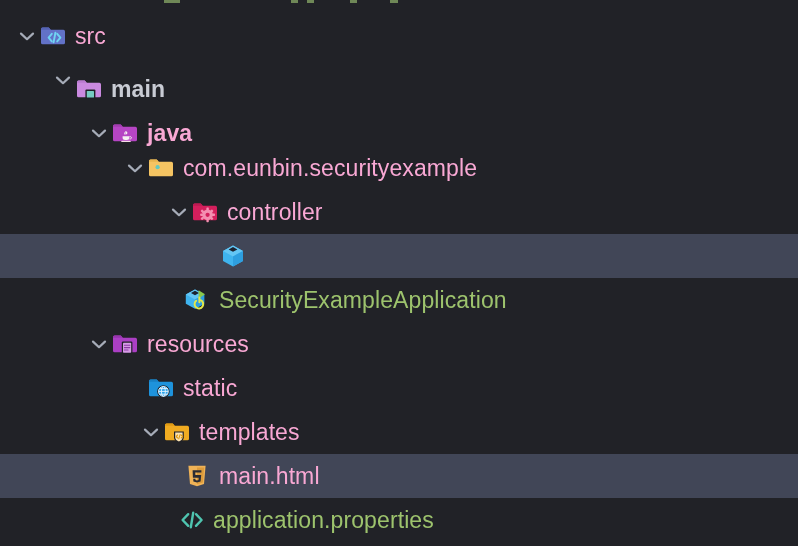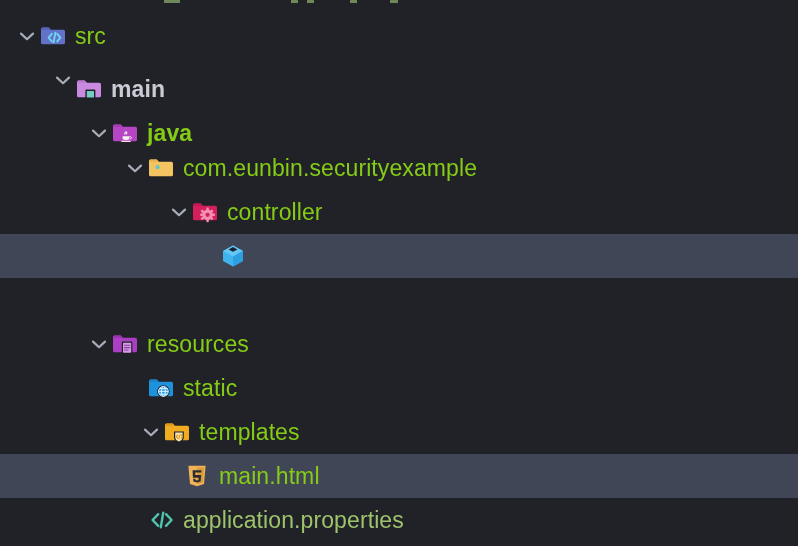--- a/index.html
+++ b/index.html
@@ -62,21 +62,21 @@
     height: 26px;
     flex: 0 0 26px;
     position: relative;
     margin-right: 9px;
   }
   .icon svg { display: block; }
 
   .label {
     font-size: 23px;
     line-height: 26px;
-    color: #84cc16;
+    color: #f9a8d4;
     letter-spacing: .1px;
   }
   .label.bold { font-weight: bold; color: #c9ccd4; }
   .label.green { color: #9dc36d; }
 </style>
 </head>
 <body>
 
 <div id="tree">
   <div class="clip-sliver">
@@ -191,20 +191,36 @@
       <div class="arrow empty"></div>
       <span class="icon">
         <svg width="26" height="26" viewBox="0 0 26 26" xmlns="http://www.w3.org/2000/svg">
           <path d="M13 2.6 23 8v10L13 23.4 3 18V8z" fill="#3fb4ef"></path>
           <path d="M13 2.6 23 8l-10 5.4L3 8z" fill="#63c6f5"></path>
           <path d="M13 13.4 23 8v10l-10 5.4z" fill="#2e9fe0"></path>
           <path d="M8.6 6.4 13 8.7l4.4-2.3-4.4-2.4z" fill="#1b2330"></path>
         </svg>
       </span>
     </div>
+    <div class="row" style="top: 278px;">
+      <div style="flex: 0 0 158px;"></div>
+      <div class="arrow empty"></div>
+      <span class="icon">
+        <svg width="26" height="26" viewBox="0 0 26 26" xmlns="http://www.w3.org/2000/svg">
+          <path d="M11 2.6 20.2 7.6v9.2L11 21.8 1.8 16.8V7.6z" fill="#3fb4ef"></path>
+          <path d="M11 2.6 20.2 7.6 11 12.6 1.8 7.6z" fill="#63c6f5"></path>
+          <path d="M11 12.6 20.2 7.6v9.2L11 21.8z" fill="#2e9fe0"></path>
+          <path d="M7 6 11 8.2 15 6 11 3.8z" fill="#1b2330"></path>
+          <path d="M14.6 3.2v8.2l6.4-4.1z" fill="#8cc84b"></path>
+          <path d="M16.6 13.2a4.3 4.3 0 1 1-4.4.6" stroke="#e3e84a" stroke-width="2" fill="none" stroke-linecap="round"></path>
+          <path d="M15.4 10.6v4.6" stroke="#e3e84a" stroke-width="2" stroke-linecap="round"></path>
+        </svg>
+      </span>
+      <span class="label green">SecurityExampleApplication</span>
+    </div>
     <div class="row" style="top: 322px; align-items: center;">
       <div style="flex: 0 0 86px;"></div>
       <div class="arrow">
         <svg width="20" height="14" viewBox="0 0 20 14" xmlns="http://www.w3.org/2000/svg">
           <path d="M4 4.6 10 10.2 16 4.6" stroke="#a6acb8" stroke-width="2.2" fill="none" stroke-linecap="round" stroke-linejoin="round"></path>
         </svg>
       </div>
       <span class="icon">
         <svg width="26" height="26" viewBox="0 0 26 26" xmlns="http://www.w3.org/2000/svg">
           <path d="M1 6.2a1.6 1.6 0 0 1 1.6-1.6h6.1l2.1 2.2h12.6A1.6 1.6 0 0 1 25 8.4v11.3a1.6 1.6 0 0 1-1.6 1.6H2.6A1.6 1.6 0 0 1 1 19.7z" fill="#ab3fc4"></path>
@@ -265,21 +281,21 @@
       <div class="arrow empty"></div>
       <span class="icon">
         <svg width="26" height="26" viewBox="0 0 26 26" xmlns="http://www.w3.org/2000/svg">
           <path d="M4.4 2.8h17.2l-1.6 18.1L13 23.2l-7-2.3z" fill="#f0b357"></path>
           <path d="M13 4.6h7.2l-1.3 14.9L13 21.3z" fill="#dd9c3c"></path>
           <path d="M8.6 7.2h8.8v2.4h-6.2l.2 2.4h5.8l-.6 6.4-3.6 1.1-3.6-1.1-.2-2.6h2.2l.1 1.2 1.5.5 1.5-.5.2-2.2H8.9z" fill="#2b2c33"></path>
         </svg>
       </span>
       <span class="label">main.html</span>
     </div>
-    <div class="row" style="top: 498px;">
+    <div class="row" style="top: 498px; padding-left: 30px;">
       <div style="flex: 0 0 122px;"></div>
       <div class="arrow empty"></div>
       <span class="icon">
         <svg width="26" height="26" viewBox="0 0 26 26" xmlns="http://www.w3.org/2000/svg">
           <path d="M10.2 7.2 4.6 13l5.6 5.8" stroke="#4fc5b0" stroke-width="2.4" fill="none" stroke-linecap="round" stroke-linejoin="round"></path>
           <path d="M18 7.2 23.6 13 18 18.8" stroke="#4fc5b0" stroke-width="2.4" fill="none" stroke-linecap="round" stroke-linejoin="round"></path>
           <path d="M15.2 5.8 12.8 20.2" stroke="#4fc5b0" stroke-width="2.4" stroke-linecap="round"></path>
         </svg>
       </span>
       <span class="label green">application.properties</span>

